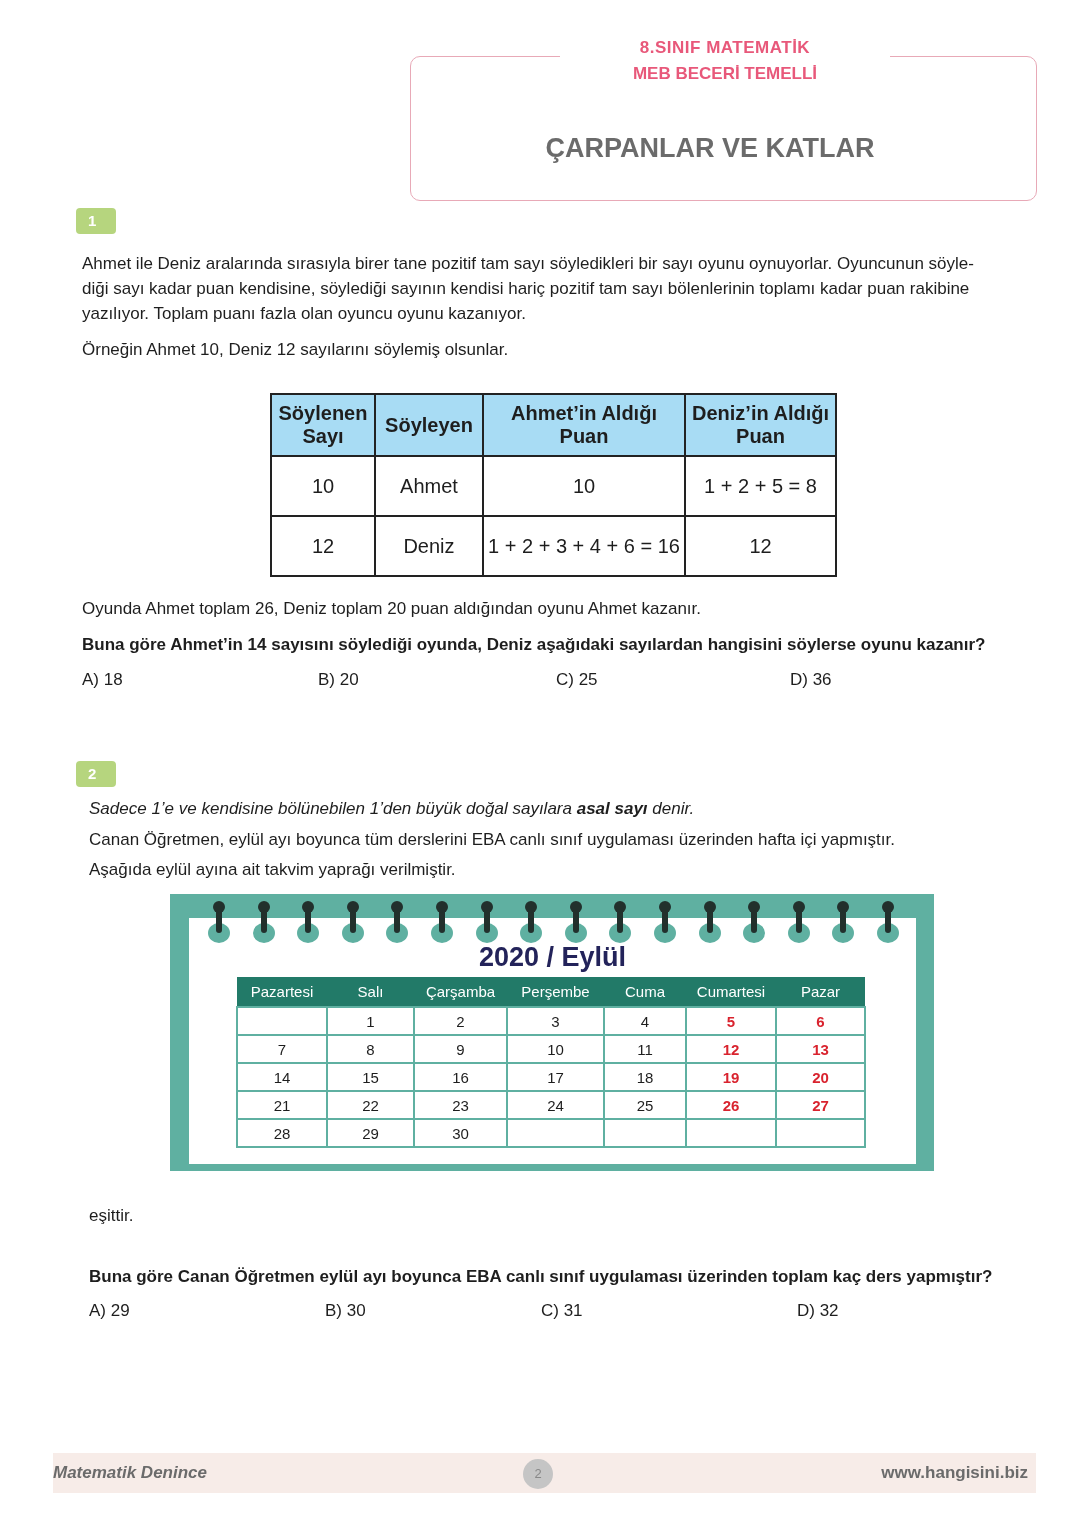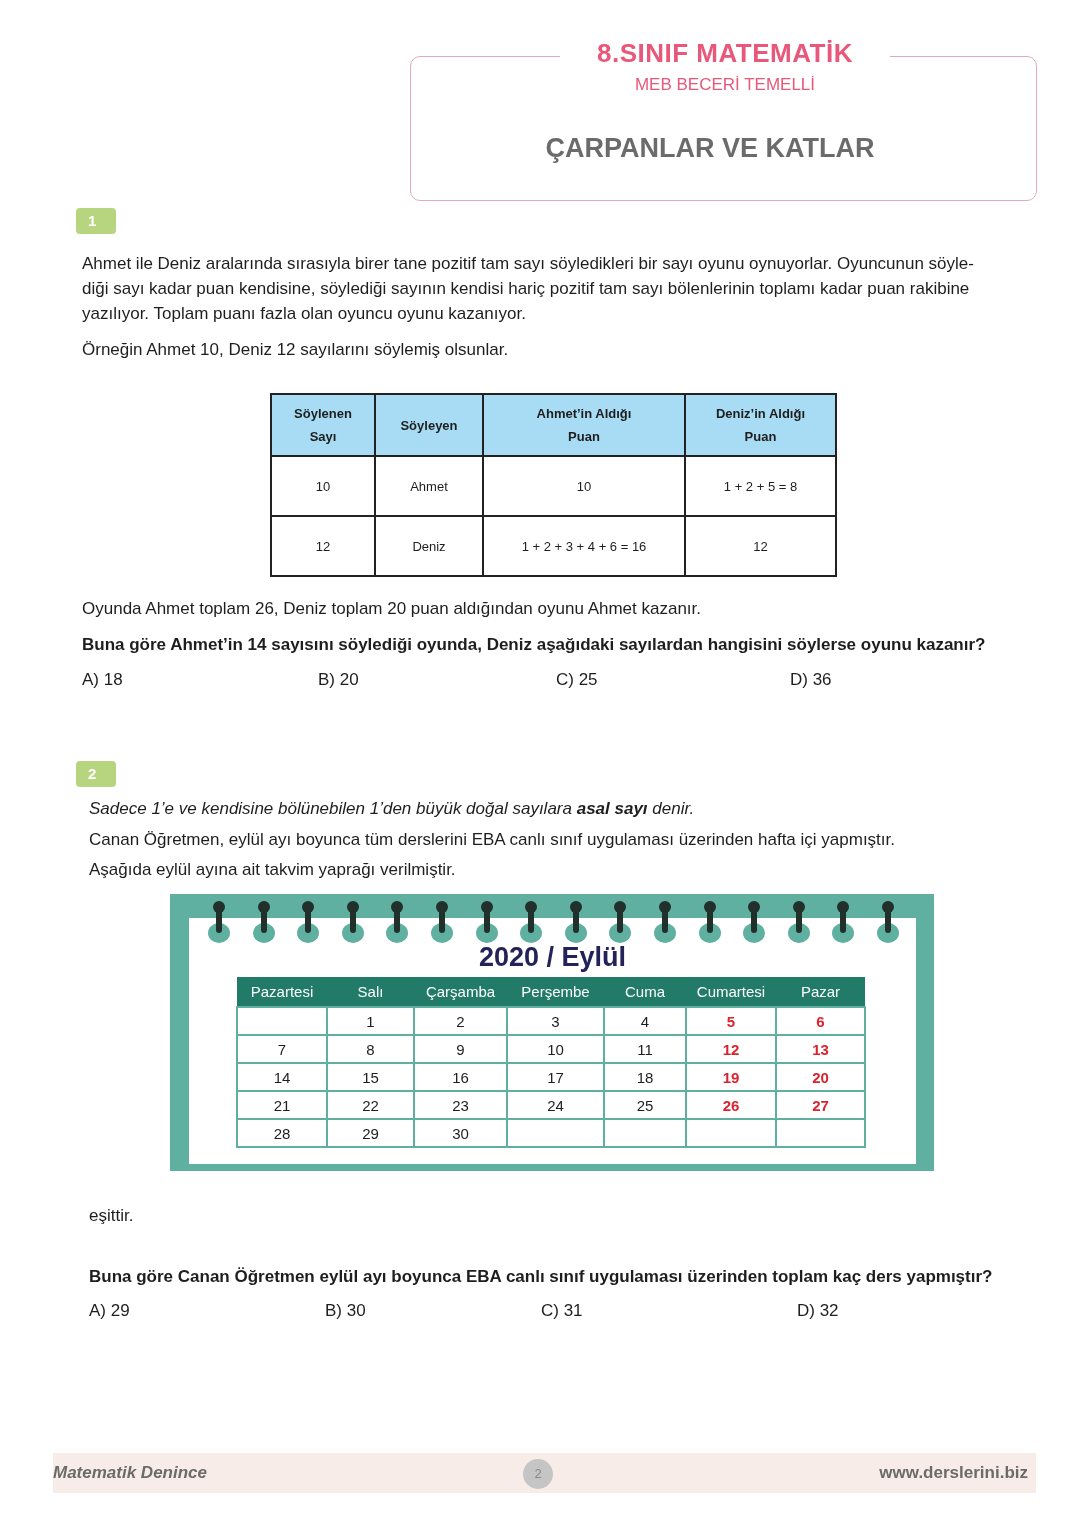--- a/index.html
+++ b/index.html
@@ -1,25 +1,25 @@
 <!DOCTYPE html>
 <html><head>
 <meta charset="utf-8">
 <style>
   * { box-sizing: border-box; margin: 0; padding: 0; }
   body { width: 1080px; height: 1527px; background: #ffffff; position: relative; font-family: "Liberation Sans", sans-serif; color: #1e1e1e; overflow: hidden; }
   .header-box { position: absolute; left: 410px; top: 56px; width: 627px; height: 145px; border: 1.5px solid #e8a9b7; border-radius: 10px; }
   .header-top { position: absolute; left: 560px; top: 38px; width: 330px; background: #fff; text-align: center; }
-  .hdr-line1 { color: #e8587a; font-weight: bold; font-size: 26px; letter-spacing: 0.5px; }
-  .hdr-line2, .hdr-line3 { color: #e8587a; font-weight: normal; font-size: 17px; margin-top: 6px; }
+  .hdr-line1 { color: #e8587a; font-weight: bold; font-size: 17px; letter-spacing: 0.5px; }
+  .hdr-line2, .hdr-line3 { color: #e8587a; font-weight: bold; font-size: 17px; margin-top: 6px; }
   .dot { position: absolute; top: 55px; width: 5px; height: 5px; border-radius: 50%; background: #e8a9b7; }
   .hdr-title { position: absolute; left: 410px; top: 133px; width: 600px; text-align: center; font-size: 27px; font-weight: bold; color: #6b6b6b; }
   .qbadge { position: absolute; width: 40px; height: 26px; background: #b6d57e; border-radius: 4px; color: #fff; font-weight: bold; font-size: 15px; padding: 4px 0 0 12px; }
   .p { position: absolute; font-size: 17px; line-height: 25px; }
-  table.t1 { position: absolute; left: 270px; top: 393px; border-collapse: collapse; font-size: 13px; padding-left: 28px; }
+  table.t1 { position: absolute; left: 270px; top: 393px; border-collapse: collapse; font-size: 20px; padding-left: 28px; }
   table.t1 th { background: #a8dcf4; font-weight: bold; border: 2px solid #222; text-align: center; height: 62px; line-height: 23px; }
   table.t1 td { border: 2px solid #222; text-align: center; height: 60px; }
   .answers { position: absolute; font-size: 17px; }
   .answers span { position: absolute; white-space: nowrap; }
   .cal-frame { position: absolute; left: 170px; top: 894px; width: 764px; height: 277px; background: #5fb0a1; }
   .cal-page { position: absolute; left: 189px; top: 918px; width: 727px; height: 246px; background: #fff; }
   .ring { position: absolute; top: 901px; width: 14px; }
   .ring .bar { position: absolute; left: 4px; top: 6px; width: 6px; height: 26px; background: #22302c; border-radius: 3px; }
   .ring .top { position: absolute; left: 1px; top: 0; width: 12px; height: 12px; background: #22302c; border-radius: 50%; }
   .ring .hole { position: absolute; left: -4px; top: 22px; width: 22px; height: 20px; background: #5fb0a1; border-radius: 50%; }
@@ -245,14 +245,14 @@
 <div class="answers" style="left:89px; top:1301px;">
   <span style="left:0">A) 29</span>
   <span style="left:236px">B) 30</span>
   <span style="left:452px">C) 31</span>
   <span style="left:708px">D) 32</span>
 </div>
 
 <div class="footer">
   <div class="footer-left">Matematik Denince</div>
   <div class="page-num">2</div>
-  <div class="footer-right">www.derslerini.biz</div>
+  <div class="footer-right">www.hangisini.biz</div>
 </div>
 
 </body></html>

